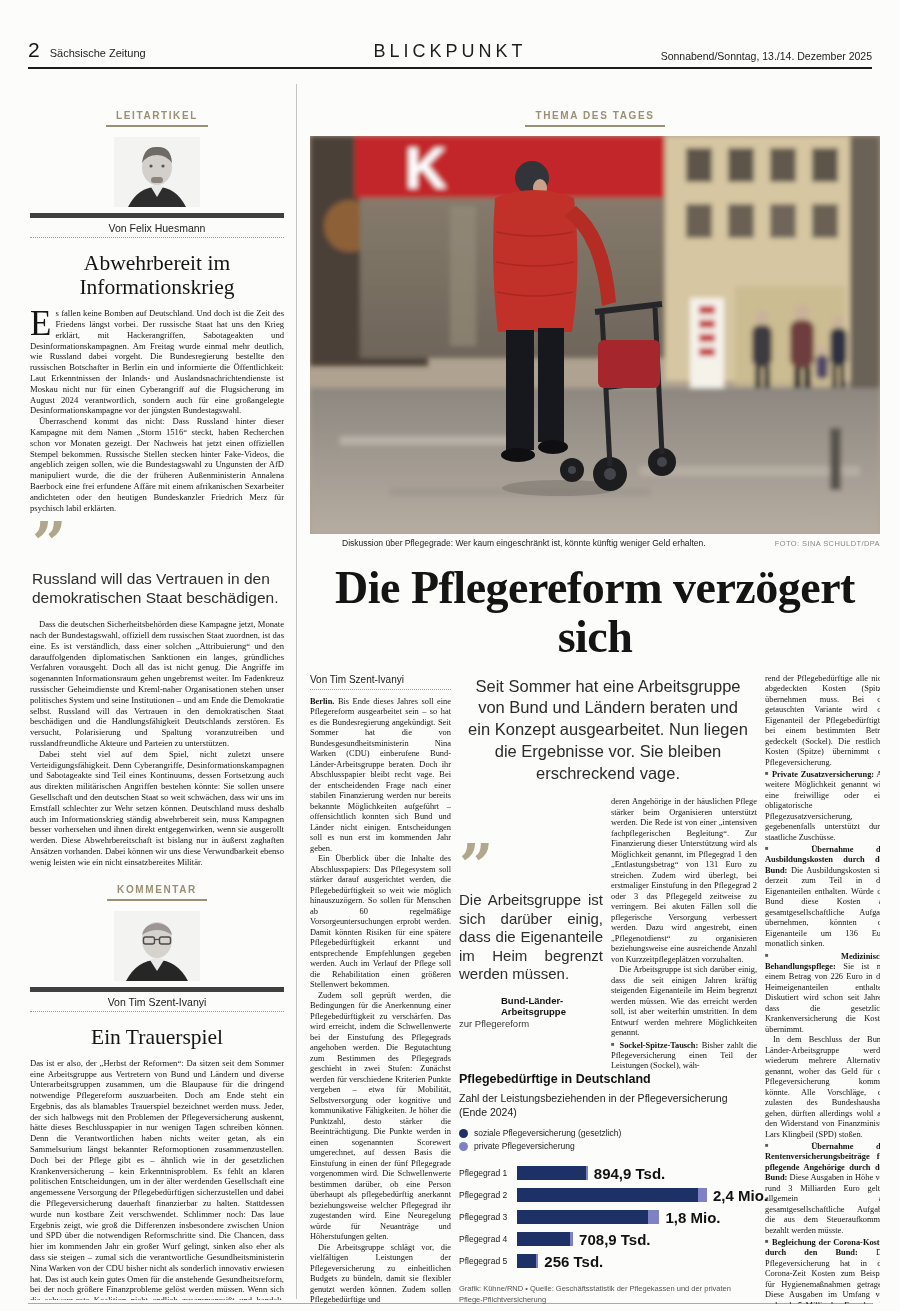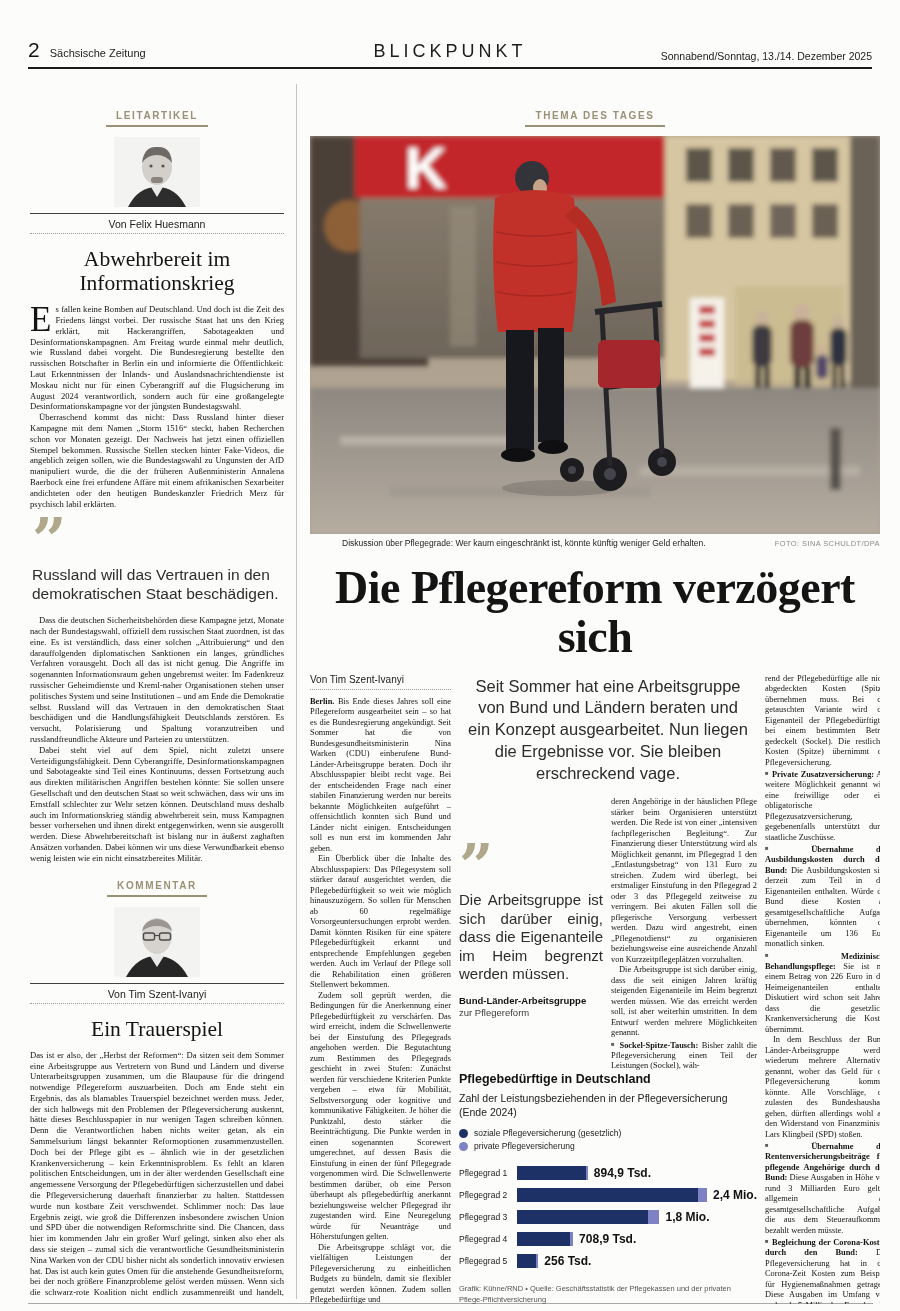--- a/index.html
+++ b/index.html
@@ -20,21 +20,21 @@
   .v-divider{position:absolute;left:296px;top:84px;bottom:12px;width:1px;background:#c4c4c4;}
 
   
   .sec-label{text-align:center;font:bold 10px "Liberation Sans",sans-serif;
              letter-spacing:1.6px;color:#9a9076;margin-top:28px;}
   .sec-label span{display:inline-block;border-bottom:2px solid #9a9076;padding:0 10px 4px;}
 
   
   .left-col{position:absolute;left:30px;top:82px;width:254px;height:1218px;overflow:hidden;}
   .portrait{display:block;margin:10px auto 0;}
-  .byline-block{border-top:1px solid #404040;margin-top:6px;padding:4px 0 3px;
+  .byline-block{border-top:5px solid #404040;margin-top:6px;padding:4px 0 3px;
                 font:10.5px "Liberation Sans",sans-serif;text-align:center;
                 border-bottom:1px dotted #9a9a9a;color:#222;}
   .col-head{font:400 21.5px/1.12 "Liberation Serif",serif;text-align:center;margin:13px 4px 9px;}
   .body p{font:8.6px/10.8px "Liberation Serif",serif;text-align:justify;margin:0;}
   .body p.ind{text-indent:9px;}
   .dropcap{float:left;font:400 35px/29px "Liberation Serif",serif;padding:1px 4px 0 0;}
 
   .pullquote{margin:14px 2px 12px;}
   .qmark{display:block;font:bold 60px/34px "DejaVu Serif",serif;color:#b1a78c;height:36px;letter-spacing:-4px;}
   .pullquote p{font:15.5px/19px "Liberation Sans",sans-serif;color:#2d2d2d;margin:6px 0 0;}
@@ -55,38 +55,38 @@
             border-bottom:1px dotted #9a9a9a;margin-bottom:7px;}
   .art p{font:8.4px/10.5px "Liberation Serif",serif;text-align:justify;margin:0;}
   .art p.ind{text-indent:8px;}
   .plead{font-weight:bold;}
   .sq{color:#5f5f5f;font-size:6px;font-family:"Liberation Sans",sans-serif;vertical-align:1.5px;}
 
   .standfirst{font:16.5px/1.33 "Liberation Sans",sans-serif;color:#2c2c2c;text-align:center;padding:2px 6px 0;}
   .mid-row{display:flex;gap:8px;margin-top:12px;}
   .mid-quote{width:144px;flex:none;padding-top:52px;}
   .mid-quote p{font:15px/18.5px "Liberation Sans",sans-serif;color:#2d2d2d;margin:6px 0 0;}
-  .attr-bold{font:bold 9.5px "Liberation Sans",sans-serif;margin-top:11px;color:#111;}
+  .attr-bold{font:bold 9.5px "Liberation Sans",sans-serif;margin-top:11px;color:#111;margin-left:42px;}
   .attr{font:9.5px "Liberation Sans",sans-serif;color:#3c3c3c;margin-top:1px;}
   .mid-col3{width:146px;flex:none;}
 
   
   .chart{font-family:"Liberation Sans",sans-serif;}
   .chart-title{font-weight:bold;font-size:12.5px;color:#111;}
   .chart-sub{font-size:10.5px;line-height:1.35;color:#222;margin-top:5px;width:270px;}
   .legend{margin-top:9px;}
   .legend-row{display:flex;align-items:center;gap:6px;margin-top:3px;font-size:8.5px;color:#222;}
   .dot{width:9px;height:9px;border-radius:50%;flex:none;}
   .bars{margin-top:11px;}
   .bar-row{display:flex;align-items:center;height:22px;}
   .bar-label{width:58px;flex:none;font-size:8.5px;color:#222;}
   .bar-track{display:flex;height:14px;}
   .bar-social{background:#1e3166;height:100%;}
   .bar-private{background:#7e82c4;height:100%;}
-  .bar-val{font-weight:bold;font-size:12px;margin-left:6px;white-space:nowrap;color:#111;}
+  .bar-val{font-weight:bold;font-size:15px;margin-left:6px;white-space:nowrap;color:#111;}
   .chart-src{font-size:7.5px;line-height:1.4;color:#555;margin-top:12px;width:290px;}
 </style>
 </head>
 <body>
 
 <div class="page">
 
   <div class="masthead">
     <div class="m-left">
       <span class="page-num">2</span>

